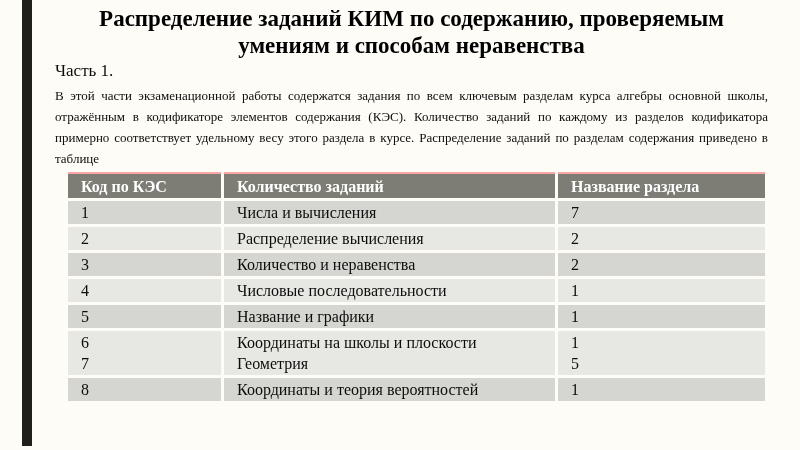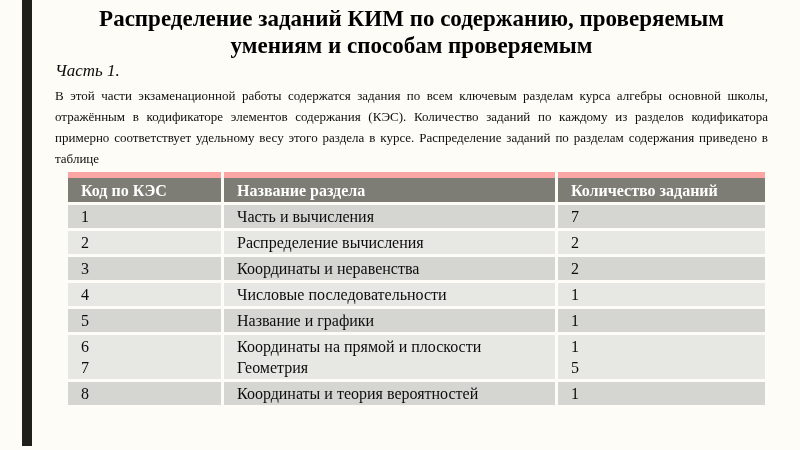--- a/index.html
+++ b/index.html
@@ -32,21 +32,20 @@
     width:713px;
   }
   .slide-title{
     text-align:center;
     font-weight:bold;
     font-size:23px;
     line-height:27px;
     color:#000;
   }
   .part-label{
-    font-style:italic;
     font-size:17px;
     line-height:20px;
     margin-top:2px;
   }
   .intro-paragraph{
     font-size:13px;
     line-height:21px;
     text-align:justify;
     margin-top:4px;
   }
@@ -63,59 +62,59 @@
     padding:1px 4px 1px 13px;
     line-height:21px;
     white-space:pre-line;
   }
   .cell.hdr{
     background:var(--header-bg);
     color:var(--header-text);
     font-weight:bold;
     min-height:25px;
     padding-top:2px;
-    border-top:6px solid #fca5a5;
+    border-top:2px solid #fca5a5;
   }
   .cell.dark{background:var(--row-dark);min-height:23px;}
   .cell.light{background:var(--row-light);min-height:23px;}
 </style>
 </head>
 <body>
 
 <div class="accent-bar"></div>
 
 <div class="content">
   <div class="slide-title">
     <div>Распределение заданий КИМ по содержанию, проверяемым</div>
-    <div>умениям и способам проверяемым</div>
+    <div>умениям и способам неравенства</div>
   </div>
   <div class="part-label">Часть 1.</div>
   <div class="intro-paragraph">В этой части экзаменационной работы содержатся задания по всем ключевым разделам курса алгебры основной школы, отражённым в кодификаторе элементов содержания (КЭС). Количество заданий по каждому из разделов кодификатора примерно соответствует удельному весу этого раздела в курсе. Распределение заданий по разделам содержания приведено в таблице</div>
   <div class="dist-table">
       <div class="cell hdr">Код по КЭС</div>
+      <div class="cell hdr">Количество заданий</div>
       <div class="cell hdr">Название раздела</div>
-      <div class="cell hdr">Количество заданий</div>
       <div class="cell dark">1</div>
-      <div class="cell dark">Часть и вычисления</div>
+      <div class="cell dark">Числа и вычисления</div>
       <div class="cell dark">7</div>
       <div class="cell light">2</div>
       <div class="cell light">Распределение вычисления</div>
       <div class="cell light">2</div>
       <div class="cell dark">3</div>
-      <div class="cell dark">Координаты и неравенства</div>
+      <div class="cell dark">Количество и неравенства</div>
       <div class="cell dark">2</div>
       <div class="cell light">4</div>
       <div class="cell light">Числовые последовательности</div>
       <div class="cell light">1</div>
       <div class="cell dark">5</div>
       <div class="cell dark">Название и графики</div>
       <div class="cell dark">1</div>
       <div class="cell light">6
 7</div>
-      <div class="cell light">Координаты на прямой и плоскости
+      <div class="cell light">Координаты на школы и плоскости
 Геометрия</div>
       <div class="cell light">1
 5</div>
       <div class="cell dark">8</div>
       <div class="cell dark">Координаты и теория вероятностей</div>
       <div class="cell dark">1</div>
     </div>
 </div>
 
 </body></html>

